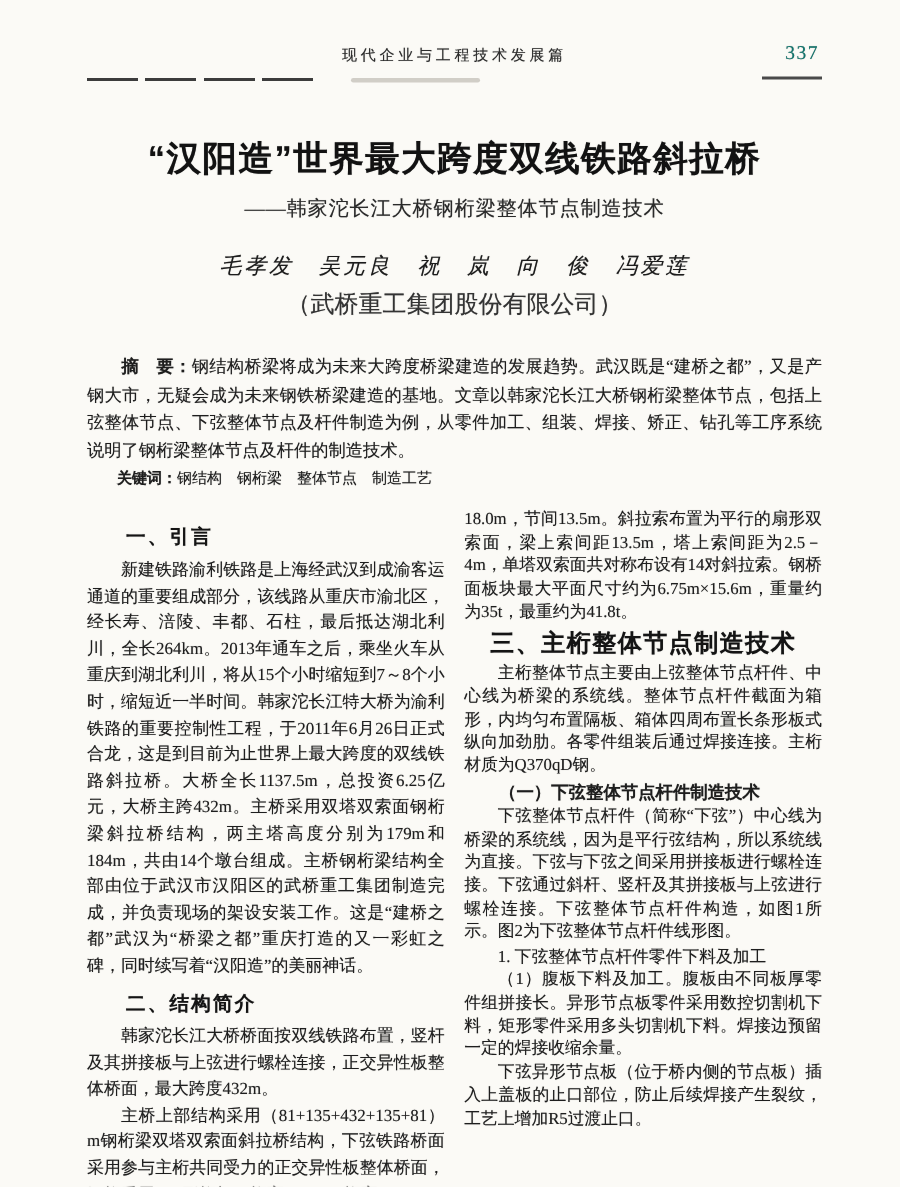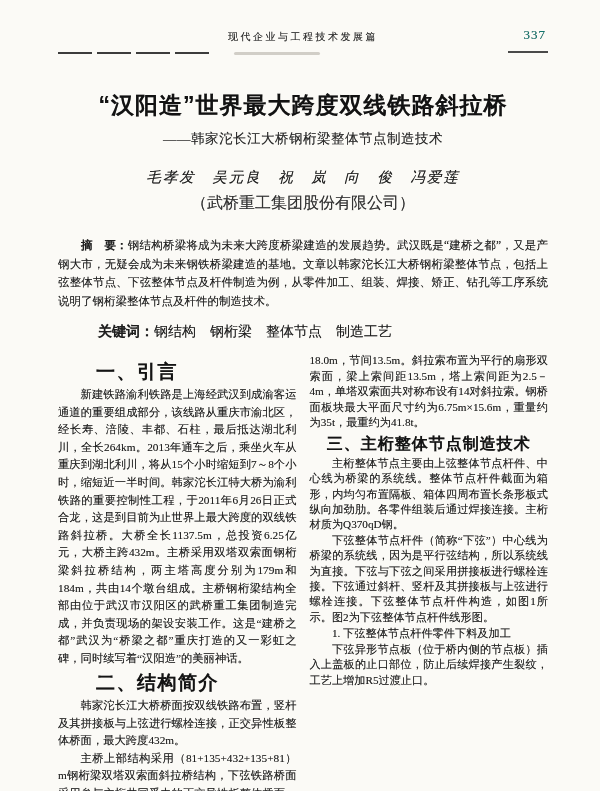--- a/index.html
+++ b/index.html
@@ -37,31 +37,31 @@
   }
   .subtitle{
     margin:9px 0 0;text-align:center;
     font-size:13.5px;font-weight:normal;letter-spacing:.5px;color:#2a2a2a;
   }
   .authors{margin-top:20px;text-align:center;font-size:14.5px;letter-spacing:2px;color:#1c1c1c;font-style:italic;}
   .affiliation{margin-top:6px;text-align:center;font-size:16px;color:#333;}
   
   .abstract{margin:22px 0 0;font-size:11.5px;line-height:18.6px;text-align:justify;text-indent:2em;}
   .label{font-weight:bold;font-family:"Liberation Sans","DejaVu Sans",sans-serif;}
-  .keywords{margin:12px;font-size:14px;line-height:19px;text-indent:2em;text-align:left;}
+  .keywords{margin:0;font-size:10px;line-height:19px;text-indent:2em;text-align:left;}
   
   .columns{display:flex;gap:13px;margin-top:10px;}
   .col{width:50%;box-sizing:border-box;font-size:11.3px;text-align:justify;}
   .col-left{line-height:17.6px;}
   .col-right{line-height:15.4px;font-size:11.2px;}
   .col p{margin:0;text-indent:2em;}
   .col p.cont{text-indent:0;}
   h3.sec{
     font-family:"Liberation Sans","DejaVu Sans",sans-serif;
-    font-size:19px;font-weight:bold;letter-spacing:1.5px;
+    font-size:13px;font-weight:bold;letter-spacing:1.5px;
     margin:7px 0 5px;text-indent:2em;color:#141414;
   }
   .col-left h3.sec:first-child{margin-top:10px;}
   h3.sec-center{text-indent:0;text-align:center;font-size:16px;margin:6px 0 4px;letter-spacing:1px;}
   p.subhead{
     font-weight:bold;font-family:"Liberation Sans","DejaVu Sans",sans-serif;
     font-size:11.6px;margin:2px 0 1px;
   }
   p.itemhead{margin:1px 0 0;}
 </style>
@@ -95,19 +95,21 @@
       <p>新建铁路渝利铁路是上海经武汉到成渝客运通道的重要组成部分，该线路从重庆市渝北区，经长寿、涪陵、丰都、石柱，最后抵达湖北利川，全长264km。2013年通车之后，乘坐火车从重庆到湖北利川，将从15个小时缩短到7～8个小时，缩短近一半时间。韩家沱长江特大桥为渝利铁路的重要控制性工程，于2011年6月26日正式合龙，这是到目前为止世界上最大跨度的双线铁路斜拉桥。大桥全长1137.5m，总投资6.25亿元，大桥主跨432m。主桥采用双塔双索面钢桁梁斜拉桥结构，两主塔高度分别为179m和184m，共由14个墩台组成。主桥钢桁梁结构全部由位于武汉市汉阳区的武桥重工集团制造完成，并负责现场的架设安装工作。这是“建桥之都”武汉为“桥梁之都”重庆打造的又一彩虹之碑，同时续写着“汉阳造”的美丽神话。</p>
       <h3 class="sec">二、结构简介</h3>
       <p>韩家沱长江大桥桥面按双线铁路布置，竖杆及其拼接板与上弦进行螺栓连接，正交异性板整体桥面，最大跨度432m。</p>
       <p>主桥上部结构采用（81+135+432+135+81）m钢桁梁双塔双索面斜拉桥结构，下弦铁路桥面采用参与主桁共同受力的正交异性板整体桥面，钢桁采用“N”形桁架，桁高14.0m，桁宽</p>
     </div>
 
     <div class="col col-right">
       <p class="cont">18.0m，节间13.5m。斜拉索布置为平行的扇形双索面，梁上索间距13.5m，塔上索间距为2.5－4m，单塔双索面共对称布设有14对斜拉索。钢桥面板块最大平面尺寸约为6.75m×15.6m，重量约为35t，最重约为41.8t。</p>
       <h3 class="sec sec-center">三、主桁整体节点制造技术</h3>
       <p>主桁整体节点主要由上弦整体节点杆件、中心线为桥梁的系统线。整体节点杆件截面为箱形，内均匀布置隔板、箱体四周布置长条形板式纵向加劲肋。各零件组装后通过焊接连接。主桁材质为Q370qD钢。</p>
+      <p class="subhead">（一）下弦整体节点杆件制造技术</p>
       <p>下弦整体节点杆件（简称“下弦”）中心线为桥梁的系统线，因为是平行弦结构，所以系统线为直接。下弦与下弦之间采用拼接板进行螺栓连接。下弦通过斜杆、竖杆及其拼接板与上弦进行螺栓连接。下弦整体节点杆件构造，如图1所示。图2为下弦整体节点杆件线形图。</p>
       <p class="itemhead">1. 下弦整体节点杆件零件下料及加工</p>
+      <p>（1）腹板下料及加工。腹板由不同板厚零件组拼接长。异形节点板零件采用数控切割机下料，矩形零件采用多头切割机下料。焊接边预留一定的焊接收缩余量。</p>
       <p>下弦异形节点板（位于桥内侧的节点板）插入上盖板的止口部位，防止后续焊接产生裂纹，工艺上增加R5过渡止口。</p>
     </div>
 
   </div>
 </div>
 
 </body></html>

